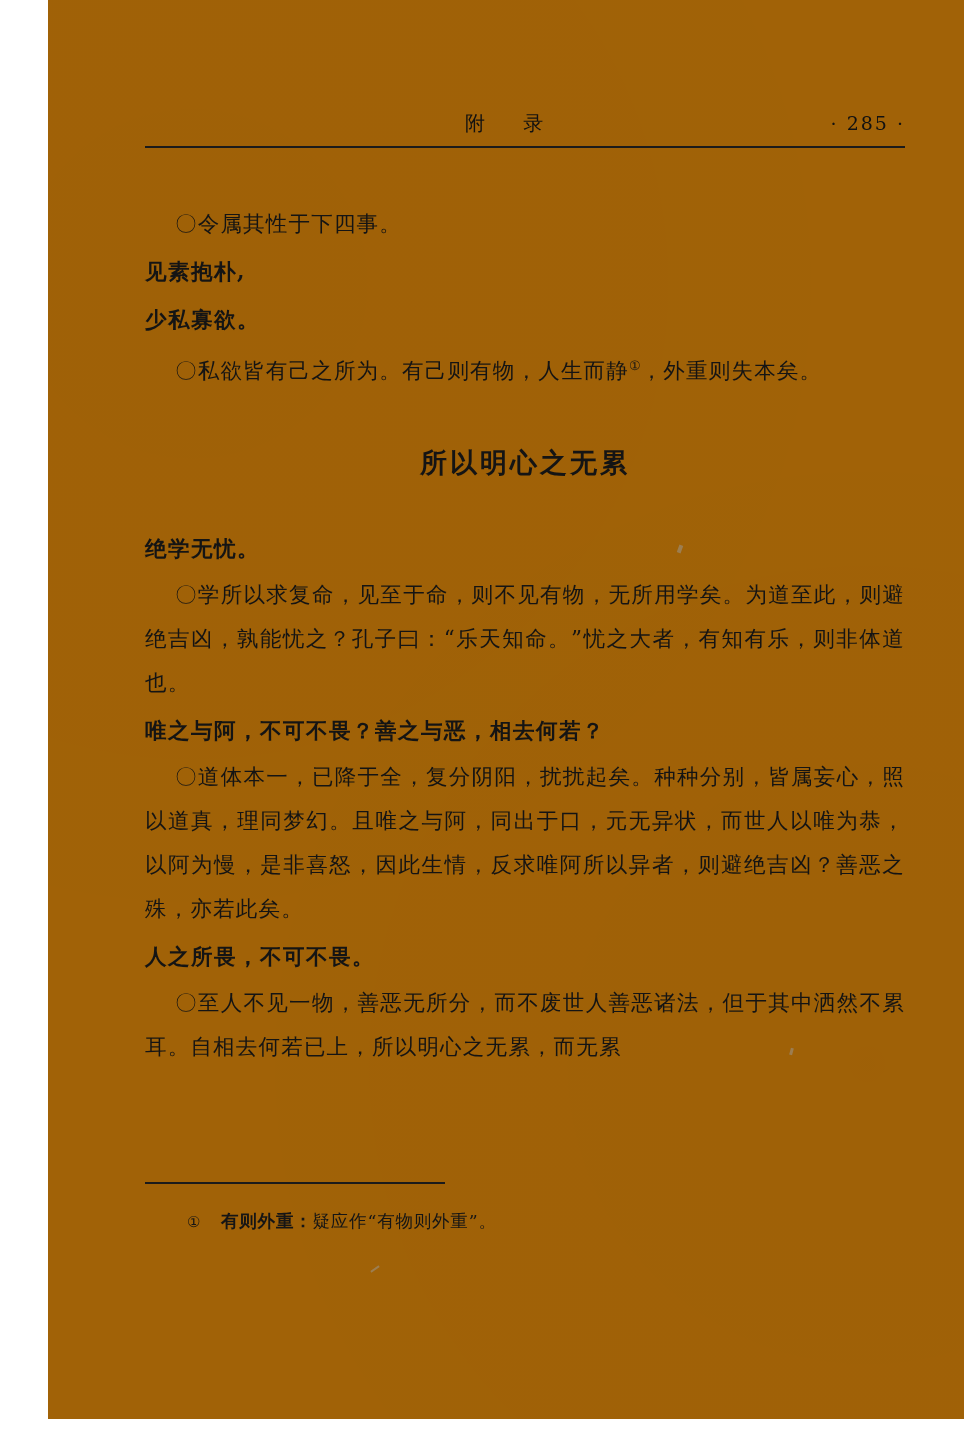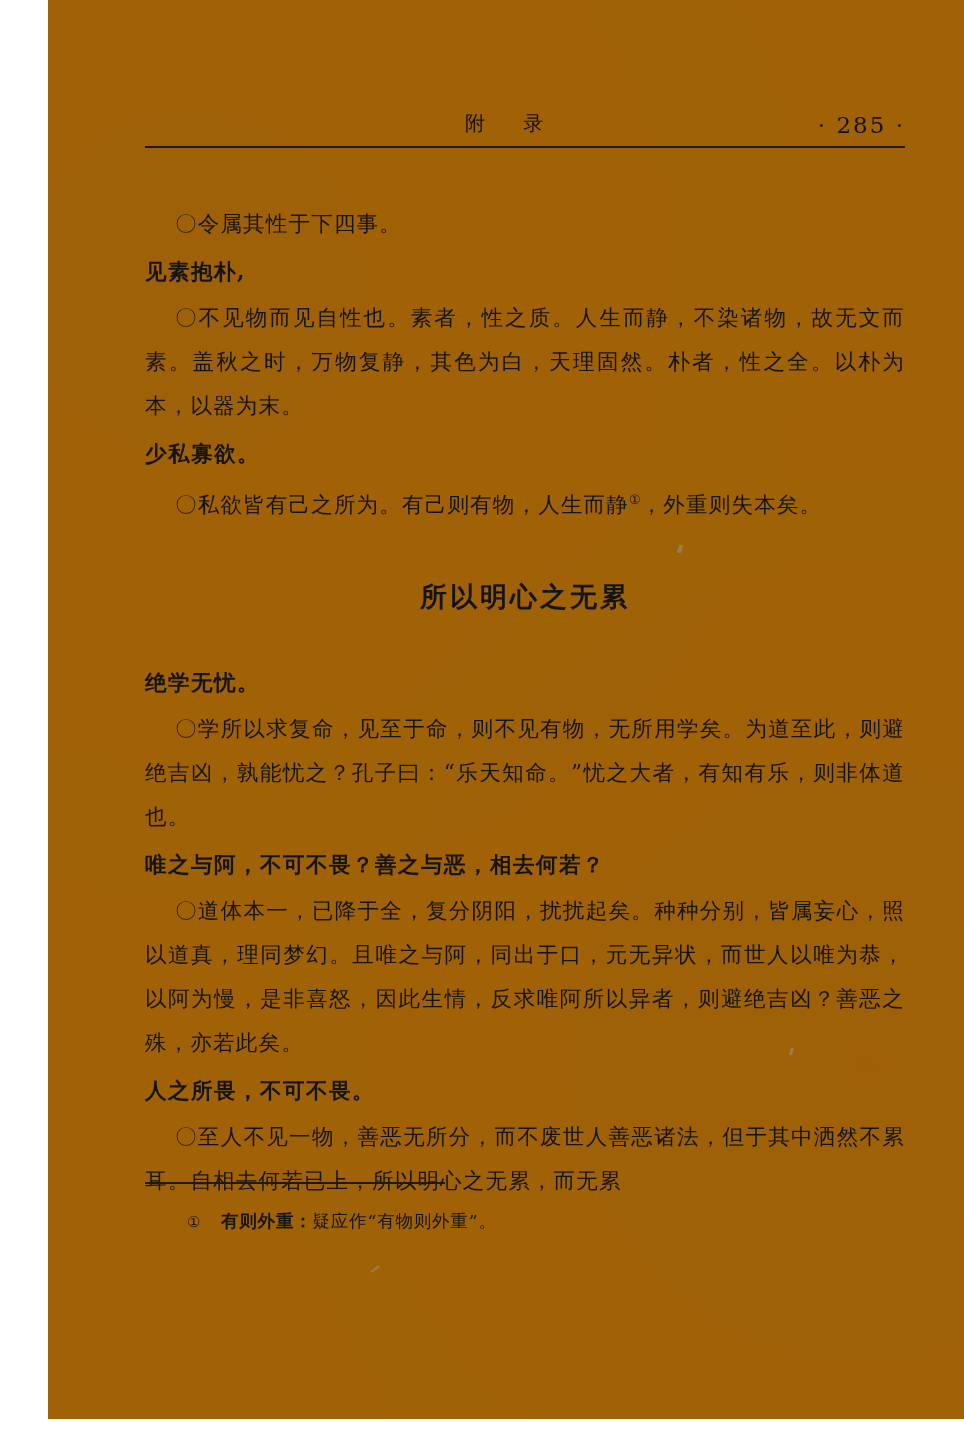--- a/index.html
+++ b/index.html
@@ -52,21 +52,21 @@
     top: 0;
     font-size: 20px;
     letter-spacing: 16px;
     font-family: "DejaVu Serif", "Liberation Serif", serif;
     color: #111;
   }
   .runhead-page {
     position: absolute;
     right: 0;
     top: 2px;
-    font-size: 23px;
+    font-size: 19px;
     letter-spacing: 2px;
     color: #111;
   }
   .rule-top {
     position: absolute;
     left: 0;
     top: 36px;
     width: 760px;
     height: 0;
     border-top: 2.5px solid #1b1b1b;
@@ -157,21 +157,20 @@
       <div class="runhead-page">· 285 ·</div>
       <div class="rule-top"></div>
     </div>
 
     <div class="body">
 
       <p class="commentary">〇令属其性于下四事。</p>
 
       <p class="lemma">见素抱朴,</p>
 
-      <p class="commentary">〇不见物而见自性也。素者，性之质。人生而静，不染诸物，故无文而素。盖秋之时，万物复静，其色为白，天理固然。朴者，性之全。以朴为本，以器为末。</p>
 
       <p class="lemma">少私寡欲。</p>
 
       <p class="commentary"><span>〇私欲皆有己之所为。有己则有物，人生而静</span><span class="sup">①</span><span>，外重则失本矣。</span></p>
 
       <h2 class="chapter-title">所以明心之无累</h2>
 
       <p class="lemma">绝学无忧。</p>
 
       <p class="commentary">〇学所以求复命，见至于命，则不见有物，无所用学矣。为道至此，则避绝吉凶，孰能忧之？孔子曰：“乐天知命。”忧之大者，有知有乐，则非体道也。</p>

